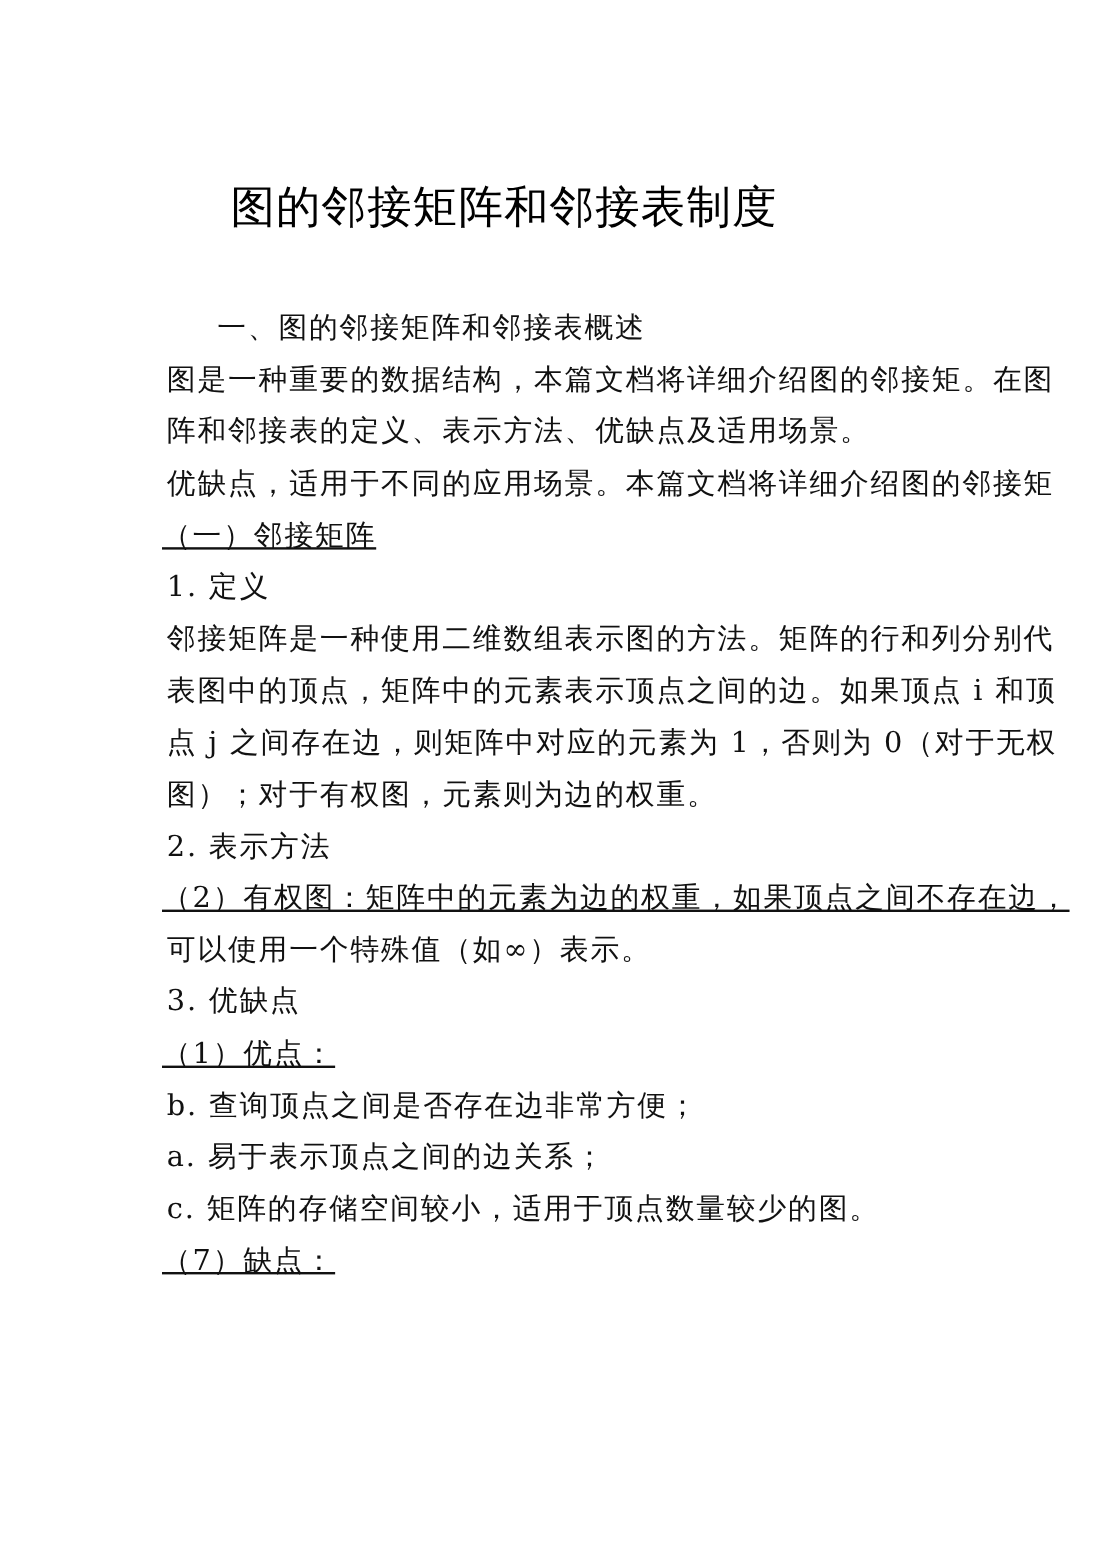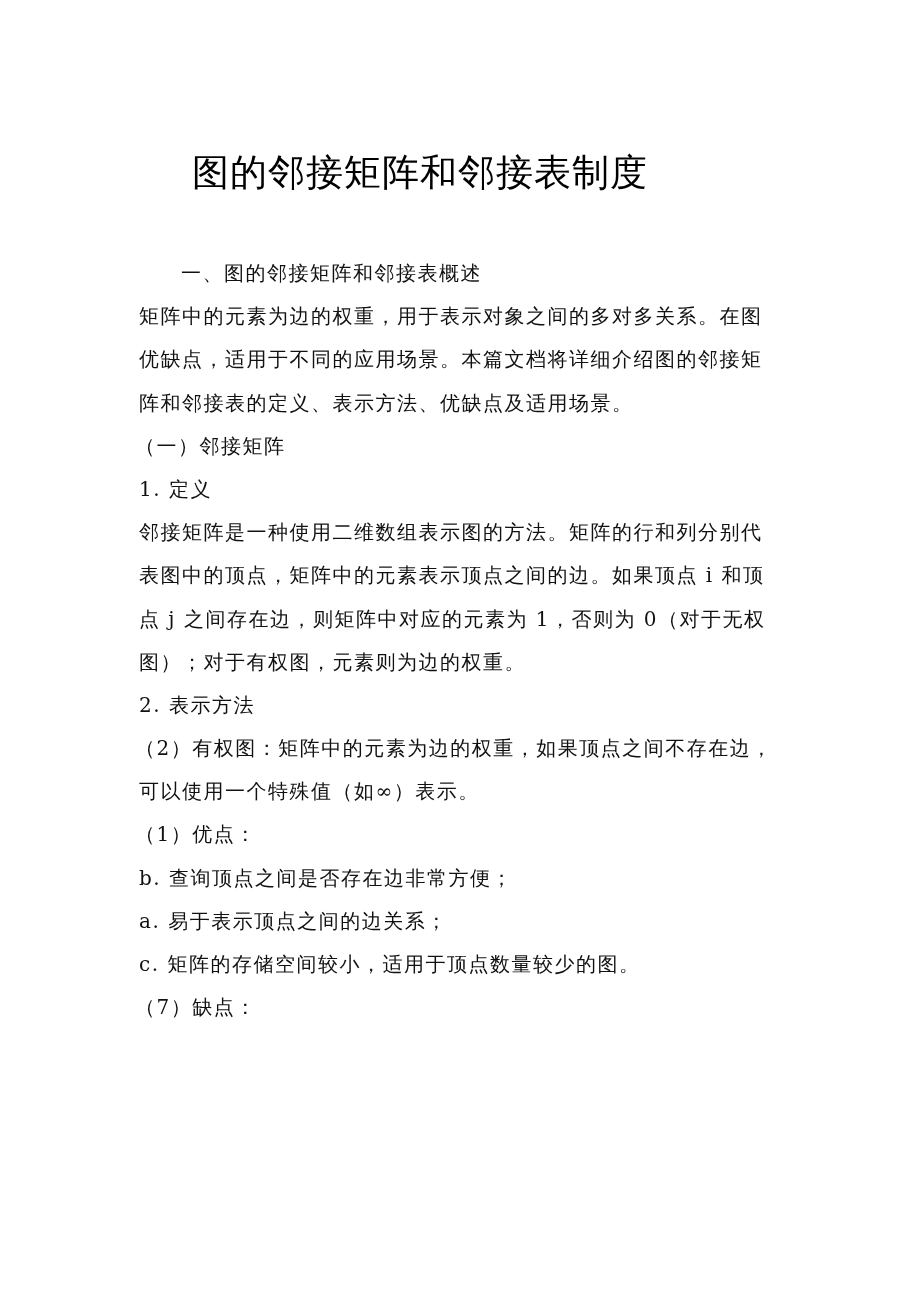--- a/index.html
+++ b/index.html
@@ -37,53 +37,55 @@
       margin: 0;
       font-weight: normal;
     }
     .body-text {
       position: absolute;
       left: 139px;
       top: 252px;
       width: 650px;
     }
     .line {
-      font-size: 20px;
+      font-size: 24px;
       line-height: 43.2px;
       height: 43.2px;
       white-space: nowrap;
       letter-spacing: 1.5px;
       color: #111111;
     }
     .indent-2 {
       padding-left: 42px;
     }
     .paren-line {
       margin-left: -4px;
+      text-decoration: underline;
     }
   </style>
 </head>
 <body>
 
 <div class="page">
   <h1 class="title">图的邻接矩阵和邻接表制度</h1>
 
   <div class="body-text">
     <div class="line indent-2">一、图的邻接矩阵和邻接表概述</div>
-    <div class="line">矩阵中的元素为边的权重，用于表示对象之间的多对多关系。在图</div>
+    <div class="line">图是一种重要的数据结构，本篇文档将详细介绍图的邻接矩。在图</div>
+    <div class="line">阵和邻接表的定义、表示方法、优缺点及适用场景。</div>
     <div class="line">优缺点，适用于不同的应用场景。本篇文档将详细介绍图的邻接矩</div>
-    <div class="line">阵和邻接表的定义、表示方法、优缺点及适用场景。</div>
     <div class="line paren-line">（一）邻接矩阵</div>
     <div class="line">1. 定义</div>
     <div class="line">邻接矩阵是一种使用二维数组表示图的方法。矩阵的行和列分别代</div>
     <div class="line">表图中的顶点，矩阵中的元素表示顶点之间的边。如果顶点 i 和顶</div>
     <div class="line">点 j 之间存在边，则矩阵中对应的元素为 1，否则为 0（对于无权</div>
     <div class="line">图）；对于有权图，元素则为边的权重。</div>
     <div class="line">2. 表示方法</div>
     <div class="line paren-line">（2）有权图：矩阵中的元素为边的权重，如果顶点之间不存在边，</div>
     <div class="line">可以使用一个特殊值（如∞）表示。</div>
+    <div class="line">3. 优缺点</div>
     <div class="line paren-line">（1）优点：</div>
     <div class="line">b. 查询顶点之间是否存在边非常方便；</div>
     <div class="line">a. 易于表示顶点之间的边关系；</div>
     <div class="line">c. 矩阵的存储空间较小，适用于顶点数量较少的图。</div>
     <div class="line paren-line">（7）缺点：</div>
   </div>
 </div>
 
 </body></html>

